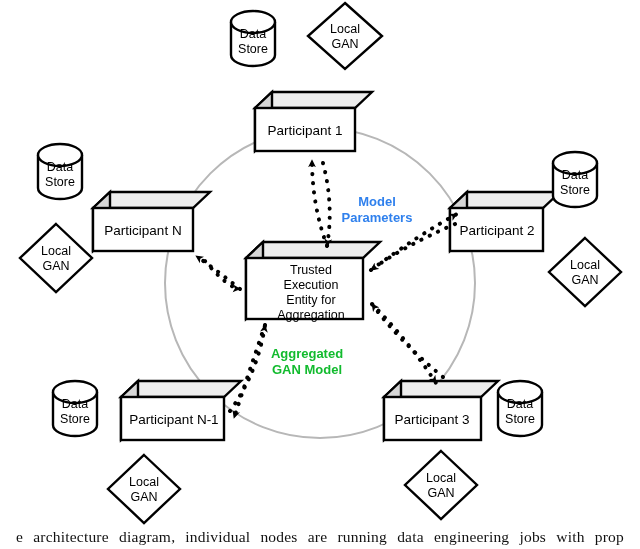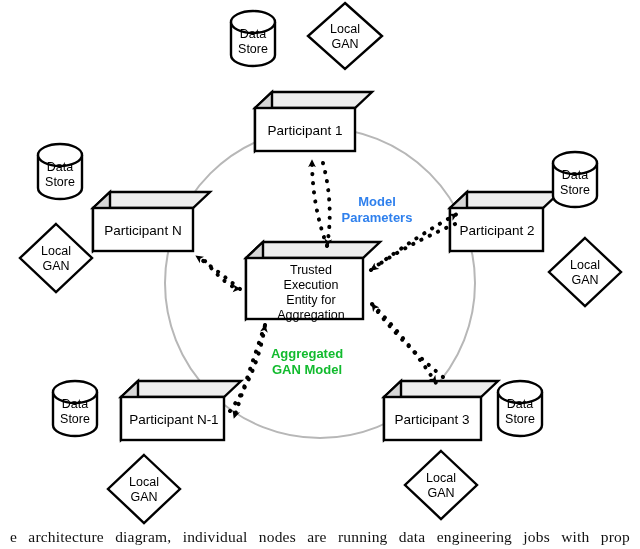--- a/index.html
+++ b/index.html
@@ -2,21 +2,21 @@
 <html><head>
 <meta charset="utf-8">
 <style>
   html,body{margin:0;padding:0;background:#ffffff;}
   body{width:640px;height:549px;position:relative;overflow:hidden;
        font-family:"Liberation Sans", sans-serif;}
   #canvas{position:absolute;left:0;top:0;width:640px;height:549px;}
   .cap{position:absolute;left:0;top:528px;width:640px;
        font-family:"Liberation Serif", serif;font-size:15.5px;color:#111;
        white-space:nowrap;overflow:hidden;letter-spacing:.2px;
-       text-align:justify;text-align-last:justify;padding:0 10px;box-sizing:border-box;}
+       text-align:justify;text-align-last:justify;padding:0 16px;box-sizing:border-box;}
   svg text{font-family:"Liberation Sans", sans-serif;}
 </style>
 </head>
 <body>
 
 <svg id="canvas" viewBox="0 0 640 549" xmlns="http://www.w3.org/2000/svg">
   <defs>
     <marker id="ah" markerWidth="9" markerHeight="9" refX="7.2" refY="4.5" orient="auto" markerUnits="userSpaceOnUse">
       <path d="M0,0.6 L8,4.5 L0,8.4 L2.1,4.5 Z" fill="#000"></path>
     </marker>

